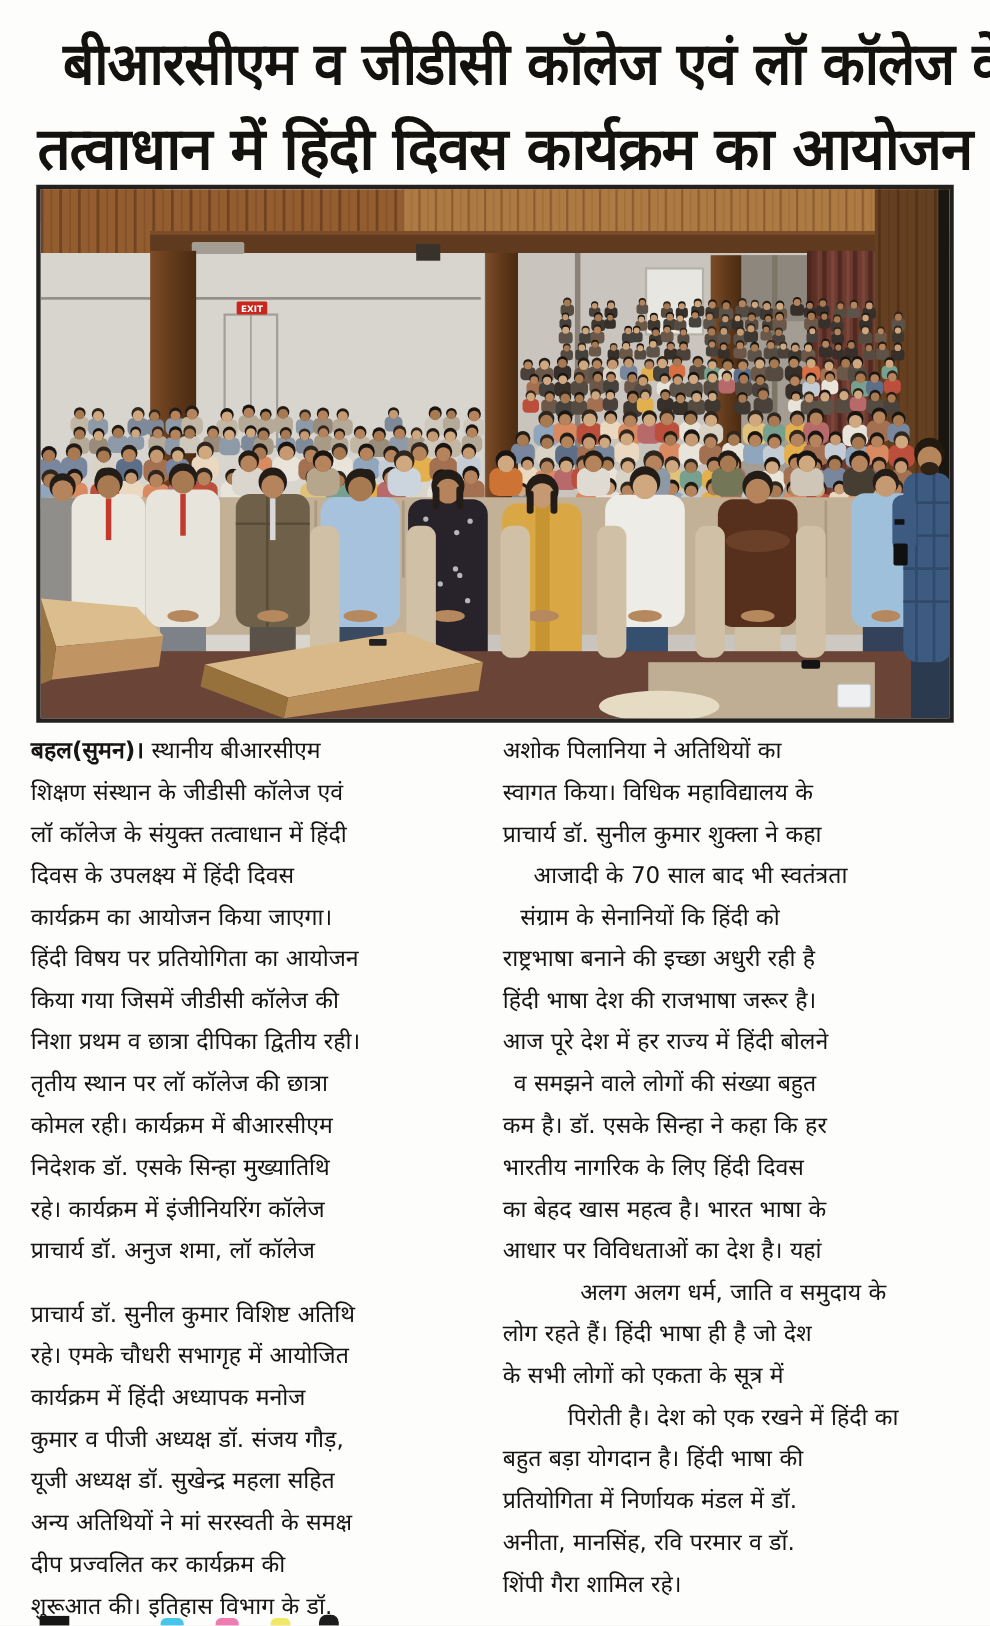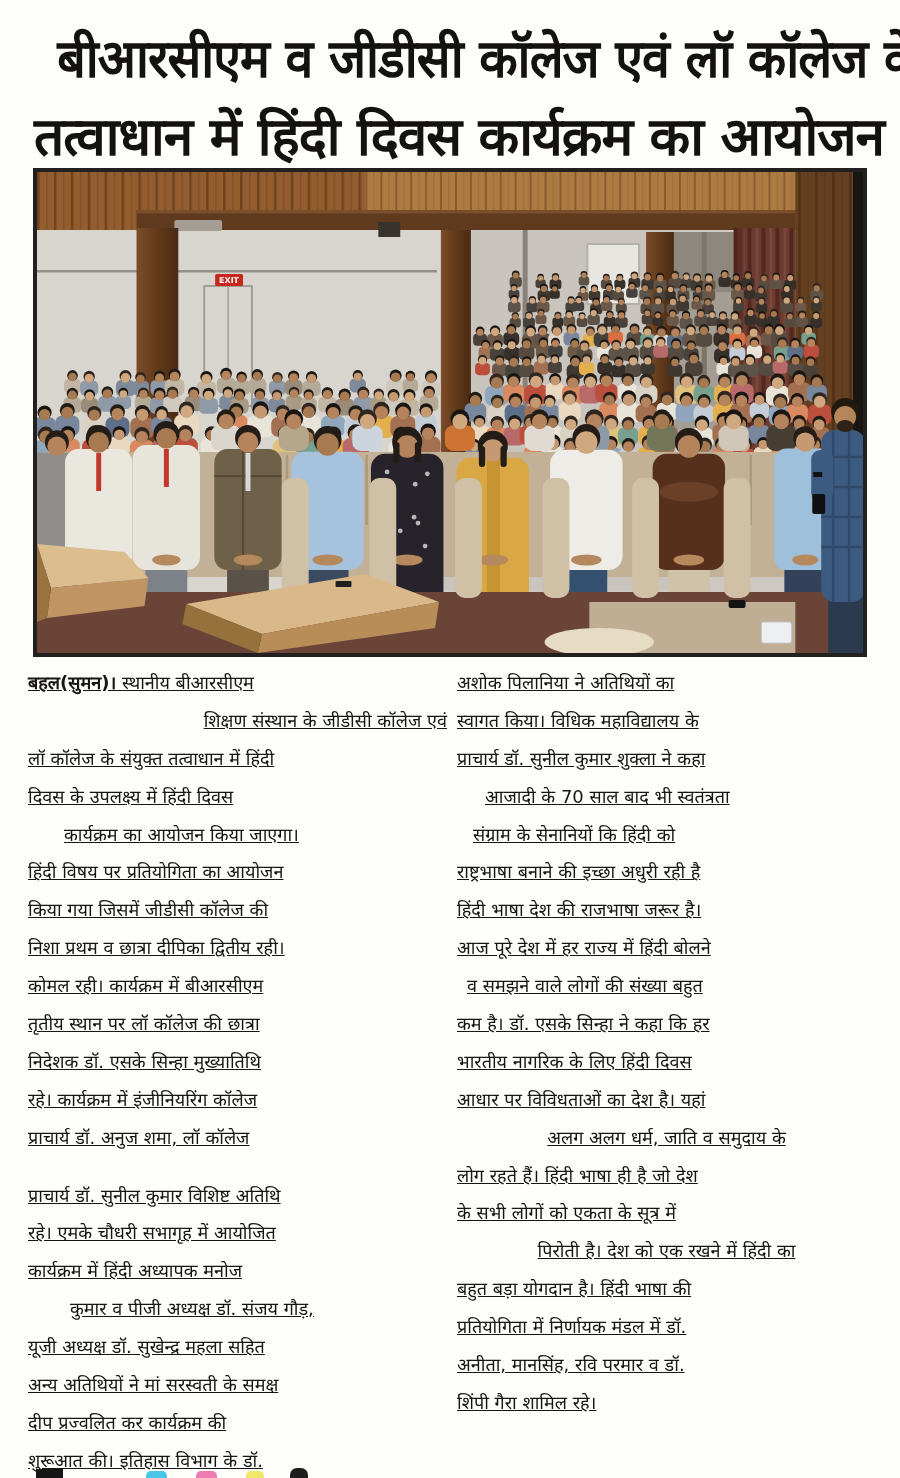--- a/index.html
+++ b/index.html
@@ -11,21 +11,21 @@
          font-size:53px;line-height:78px;transform-origin:50% 50%;letter-spacing:-1px;}
   
   .photo-frame{position:absolute;left:33px;top:168px;width:834px;height:489px;box-sizing:border-box;
                border:4px solid #222120;background:#d6d2cb;margin:0;}
   .photo-frame svg{display:block;width:100%;height:100%;}
   
   .article{position:absolute;left:28px;top:664px;width:848px;color:#171513;}
   .col{position:absolute;top:0;width:419px;}
   .col-left{left:0;}
   .col-right{left:429px;}
-  .tl{height:37.9px;line-height:37.9px;font-size:18px;white-space:nowrap;overflow:visible;text-decoration:underline;}
+  .tl{height:37.9px;line-height:37.9px;font-size:21px;white-space:nowrap;overflow:visible;}
   .tl b{font-weight:700;}
   
   .marks span{position:absolute;bottom:0;display:block;}
   .mk1{left:36px;width:27px;height:9px;background:#161616;}
   .mk2{left:146px;width:21px;height:7px;background:#48c6e9;border-radius:5px 5px 0 0;}
   .mk3{left:196px;width:21px;height:7px;background:#ef7cb0;border-radius:5px 5px 0 0;}
   .mk4{left:246px;width:18px;height:7px;background:#f2e868;border-radius:5px 5px 0 0;}
   .mk5{left:290px;width:18px;height:10px;background:#1d1d1d;border-radius:7px 7px 0 0;}
 </style>
 </head>
@@ -1131,53 +1131,54 @@
         <circle cx="812" cy="240" r="14" fill="#22190f"></circle>
         <circle cx="812" cy="245" r="11" fill="#b5855c"></circle>
         <ellipse cx="812" cy="254" rx="8.5" ry="6" fill="#2f2317"></ellipse>
       </g>
     </svg>
   </figure>
 
   <div class="article">
     <div class="col col-left">
       <div class="tl" style="word-spacing: 0px;"><b class="dateline">बहल(सुमन)।</b> <span>स्थानीय बीआरसीएम</span></div>
-      <div class="tl" style="word-spacing: 0px; text-align: right;">शिक्षण संस्थान के जीडीसी कॉलेज एवं</div>
+      <div class="tl" style="word-spacing: 0px;">शिक्षण संस्थान के जीडीसी कॉलेज एवं</div>
       <div class="tl" style="word-spacing: 0px;">लॉ कॉलेज के संयुक्त तत्वाधान में हिंदी</div>
       <div class="tl" style="word-spacing: 0px;">दिवस के उपलक्ष्य में हिंदी दिवस</div>
-      <div class="tl" style="word-spacing: 0px; margin-left: 36px;">कार्यक्रम का आयोजन किया जाएगा।</div>
+      <div class="tl" style="word-spacing: 0px;">कार्यक्रम का आयोजन किया जाएगा।</div>
       <div class="tl" style="word-spacing: 0px;">हिंदी विषय पर प्रतियोगिता का आयोजन</div>
       <div class="tl" style="word-spacing: 0px;">किया गया जिसमें जीडीसी कॉलेज की</div>
       <div class="tl" style="word-spacing: 0px;">निशा प्रथम व छात्रा दीपिका द्वितीय रही।</div>
+      <div class="tl" style="word-spacing: 0px;">तृतीय स्थान पर लॉ कॉलेज की छात्रा</div>
       <div class="tl" style="word-spacing: 0px;">कोमल रही। कार्यक्रम में बीआरसीएम</div>
-      <div class="tl" style="word-spacing: 0px;">तृतीय स्थान पर लॉ कॉलेज की छात्रा</div>
       <div class="tl" style="word-spacing: 0px;">निदेशक डॉ. एसके सिन्हा मुख्यातिथि</div>
       <div class="tl" style="word-spacing: 0px;">रहे। कार्यक्रम में इंजीनियरिंग कॉलेज</div>
       <div class="tl" style="word-spacing: 0px;">प्राचार्य डॉ. अनुज शमा, लॉ कॉलेज</div>
       <div class="tl" style="word-spacing: 0px; margin-top: 20px;">प्राचार्य डॉ. सुनील कुमार विशिष्ट अतिथि</div>
       <div class="tl" style="word-spacing: 0px;">रहे। एमके चौधरी सभागृह में आयोजित</div>
       <div class="tl" style="word-spacing: 0px;">कार्यक्रम में हिंदी अध्यापक मनोज</div>
-      <div class="tl" style="word-spacing: 0px; margin-left: 42px;">कुमार व पीजी अध्यक्ष डॉ. संजय गौड़,</div>
+      <div class="tl" style="word-spacing: 0px;">कुमार व पीजी अध्यक्ष डॉ. संजय गौड़,</div>
       <div class="tl" style="word-spacing: 0px;">यूजी अध्यक्ष डॉ. सुखेन्द्र महला सहित</div>
       <div class="tl" style="word-spacing: 0px;">अन्य अतिथियों ने मां सरस्वती के समक्ष</div>
       <div class="tl" style="word-spacing: 0px;">दीप प्रज्वलित कर कार्यक्रम की</div>
       <div class="tl" style="word-spacing: 0px;">शुरूआत की। इतिहास विभाग के डॉ.</div>
     </div>
     <div class="col col-right">
       <div class="tl" style="word-spacing: 0px;">अशोक पिलानिया ने अतिथियों का</div>
       <div class="tl" style="word-spacing: 0px;">स्वागत किया। विधिक महाविद्यालय के</div>
       <div class="tl" style="word-spacing: 0px;">प्राचार्य डॉ. सुनील कुमार शुक्ला ने कहा</div>
       <div class="tl" style="word-spacing: 0px; margin-left: 28px;">आजादी के 70 साल बाद भी स्वतंत्रता</div>
       <div class="tl" style="word-spacing: 0px; margin-left: 16px;">संग्राम के सेनानियों कि हिंदी को</div>
       <div class="tl" style="word-spacing: 0px;">राष्ट्रभाषा बनाने की इच्छा अधुरी रही है</div>
       <div class="tl" style="word-spacing: 0px;">हिंदी भाषा देश की राजभाषा जरूर है।</div>
       <div class="tl" style="word-spacing: 0px;">आज पूरे देश में हर राज्य में हिंदी बोलने</div>
       <div class="tl" style="word-spacing: 0px; margin-left: 10px;">व समझने वाले लोगों की संख्या बहुत</div>
       <div class="tl" style="word-spacing: 0px;">कम है। डॉ. एसके सिन्हा ने कहा कि हर</div>
       <div class="tl" style="word-spacing: 0px;">भारतीय नागरिक के लिए हिंदी दिवस</div>
+      <div class="tl" style="word-spacing: 0px;">का बेहद खास महत्व है। भारत भाषा के</div>
       <div class="tl" style="word-spacing: 0px;">आधार पर विविधताओं का देश है। यहां</div>
       <div class="tl" style="word-spacing: 0px; text-align: center;">अलग अलग धर्म, जाति व समुदाय के</div>
       <div class="tl" style="word-spacing: 0px;">लोग रहते हैं। हिंदी भाषा ही है जो देश</div>
       <div class="tl" style="word-spacing: 0px;">के सभी लोगों को एकता के सूत्र में</div>
       <div class="tl" style="word-spacing: 0px; text-align: center;">पिरोती है। देश को एक रखने में हिंदी का</div>
       <div class="tl" style="word-spacing: 0px;">बहुत बड़ा योगदान है। हिंदी भाषा की</div>
       <div class="tl" style="word-spacing: 0px;">प्रतियोगिता में निर्णायक मंडल में डॉ.</div>
       <div class="tl" style="word-spacing: 0px;">अनीता, मानसिंह, रवि परमार व डॉ.</div>
       <div class="tl noj">शिंपी गैरा शामिल रहे।</div>
     </div>

